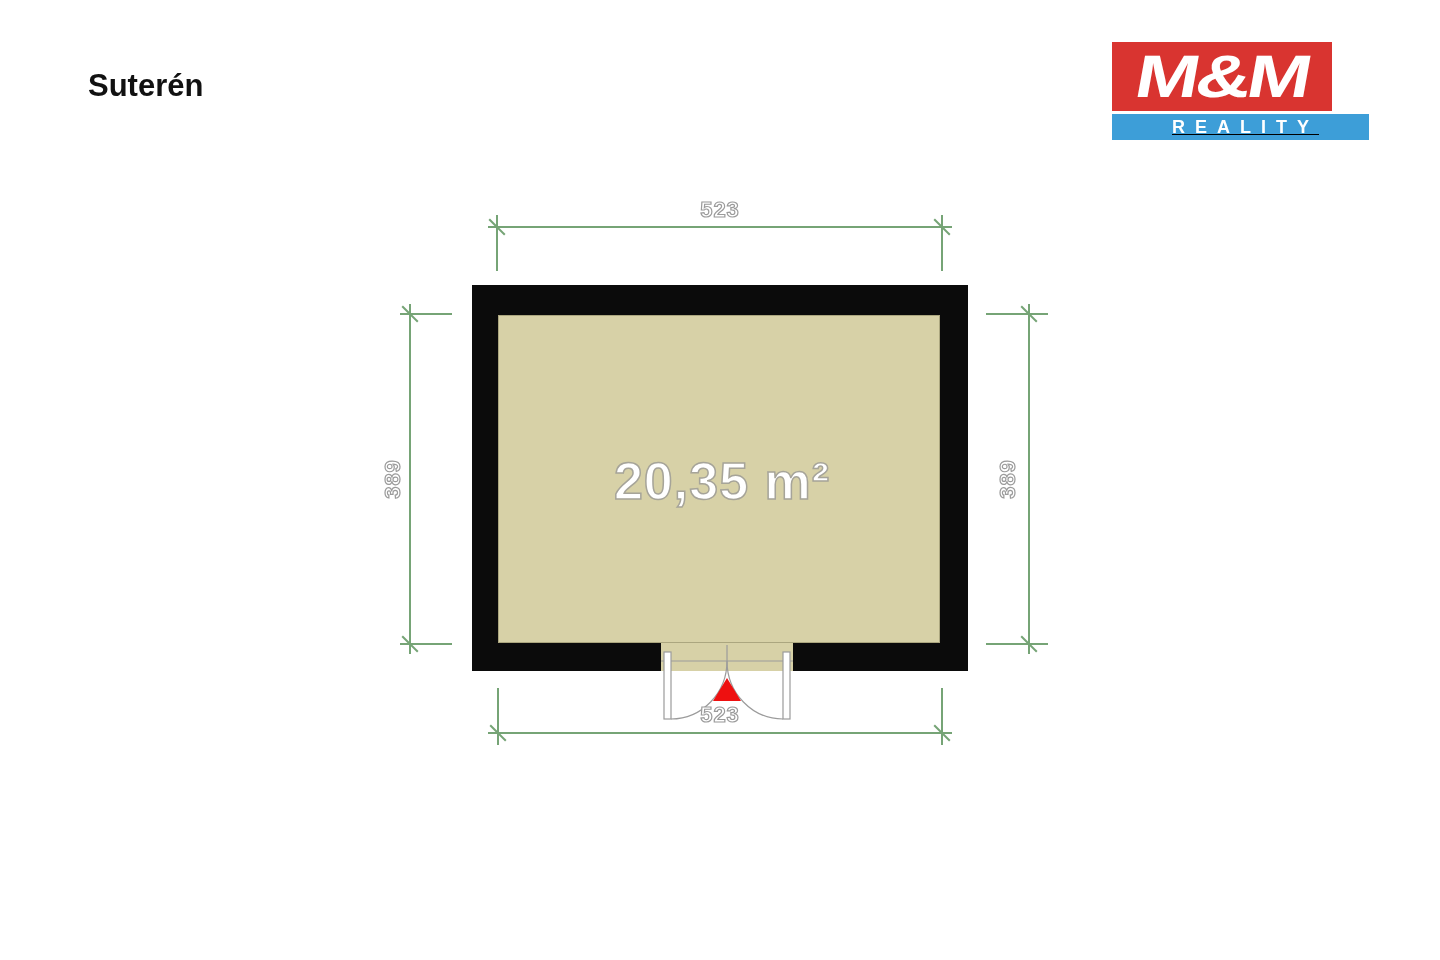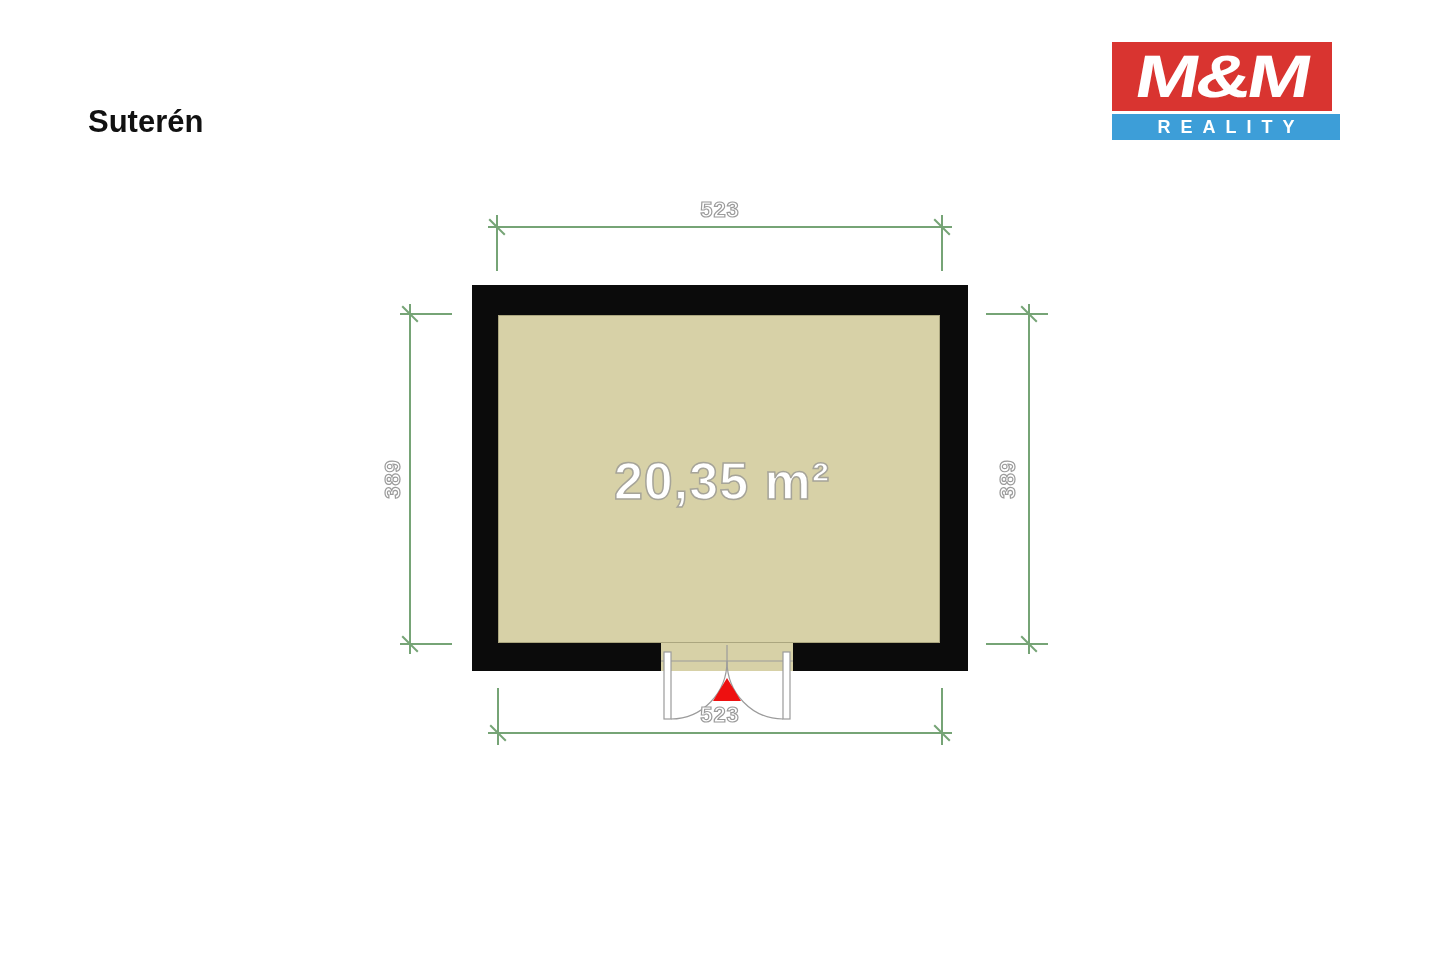--- a/index.html
+++ b/index.html
@@ -7,30 +7,30 @@
     --marker:#ee1010; --logored:#d93430; --logoblue:#3d9ed8; --ink:#111111;
     --floorborder:#aba67f;
   }
   *{margin:0;padding:0;box-sizing:border-box;}
   html,body{width:1440px;height:960px;background:#ffffff;overflow:hidden;
     font-family:"Liberation Sans", sans-serif;}
   .abs{position:absolute;}
 
   .page{position:relative;width:1440px;height:960px;background:#fff;}
 
-  .page-title{left:88px;top:68px;font-size:31px;font-weight:bold;color:var(--ink);margin-top:36px;}
+  .page-title{left:88px;top:68px;font-size:31px;font-weight:bold;color:var(--ink);}
 
   
   .logo{left:1112px;top:42px;width:220px;height:98px;}
   .logo-top{position:absolute;left:0;top:0;width:220px;height:69px;background:var(--logored);
     display:flex;align-items:center;justify-content:center;overflow:hidden;}
   .logo-top span{color:#fff;font-size:60px;font-weight:bold;letter-spacing:-3px;
     transform:scaleX(1.28) skewX(-8deg);display:inline-block;line-height:1;}
-  .logo-bottom{position:absolute;left:0;top:72px;width:228px;height:26px;background:var(--logoblue);
-    display:flex;align-items:center;justify-content:center;}
+  .logo-bottom{position:absolute;left:0;top:72px;width:257px;height:26px;background:var(--logoblue);
+    display:flex;align-items:center;justify-content:center;text-decoration:underline;}
   .logo-bottom span{color:#fff;font-size:18px;font-weight:bold;letter-spacing:10px;
     padding-left:10px;line-height:1;}
 
   
   .wall{left:472px;top:285px;width:496px;height:386px;background:var(--wall);}
   .floor{left:498px;top:315px;width:442px;height:328px;background:var(--floor);
     border:1px solid var(--floorborder);}
   .recess{left:661px;top:643px;width:132px;height:28px;background:var(--floor);}
 
   .area-label{left:498px;top:453px;width:448px;text-align:center;font-size:52px;

